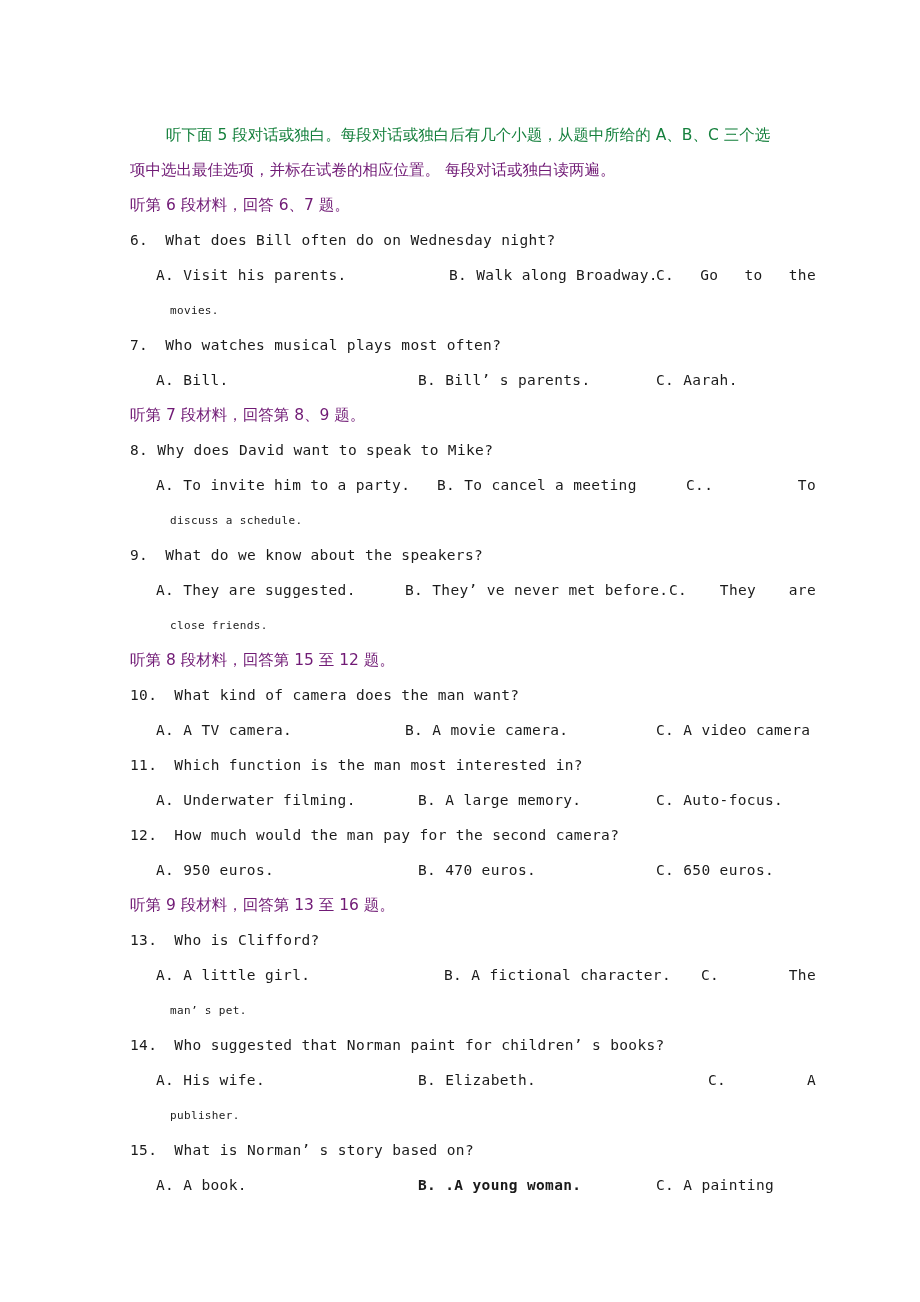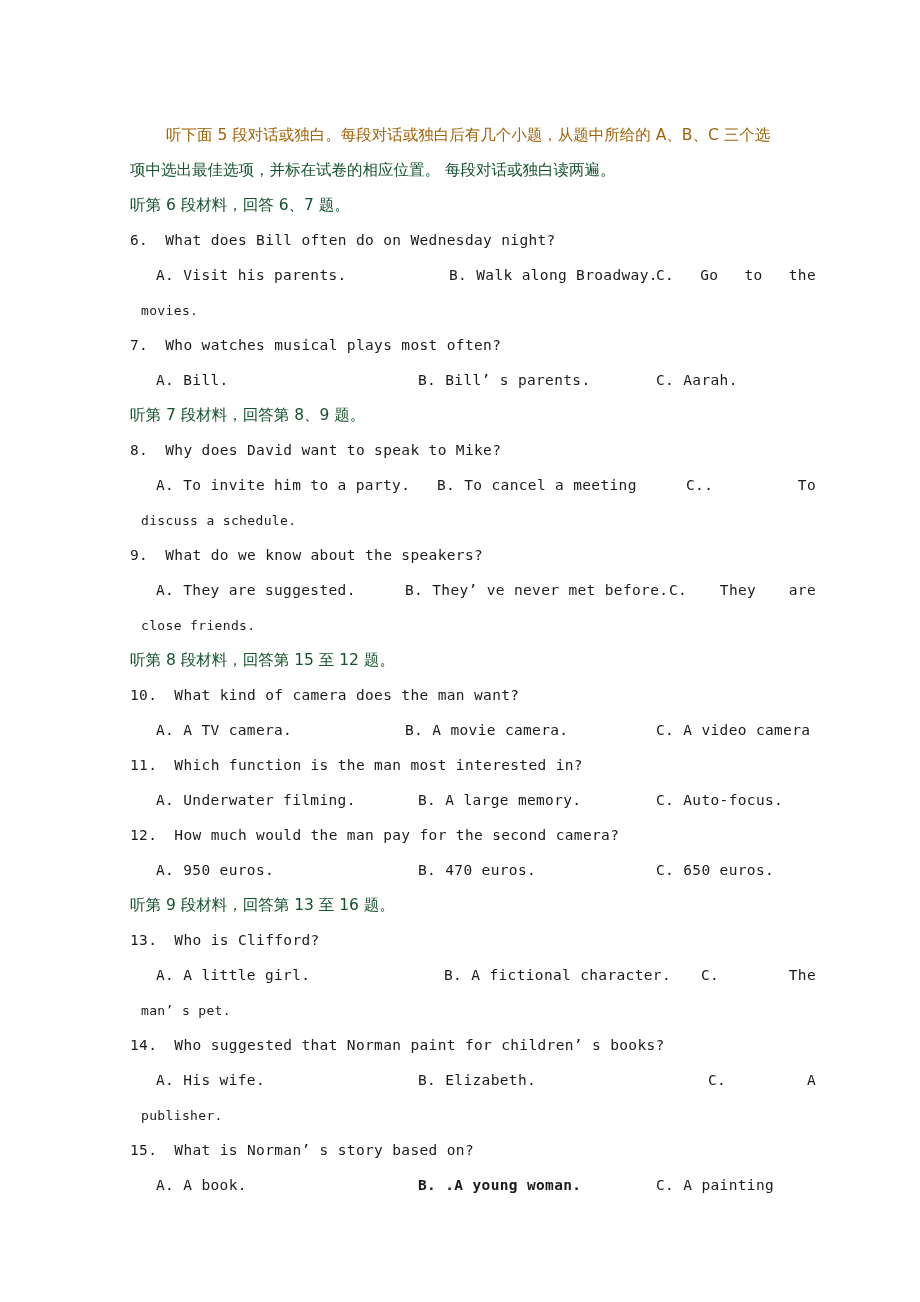--- a/index.html
+++ b/index.html
@@ -28,28 +28,28 @@
     left: 130px;
     top: 118px;
     width: 660px;
   }
 
   
   .cn-line {
     font-family: "DejaVu Sans", "Liberation Sans", sans-serif;
     font-size: 15.5px;
     line-height: 35px;
-    color: #14532d;
+    color: #701a75;
     white-space: nowrap;
   }
   .cn-para {
     font-family: "DejaVu Sans", "Liberation Sans", sans-serif;
     font-size: 15.5px;
     line-height: 35px;
-    color: #a16207;
+    color: #15803d;
     text-align: justify;
     text-align-last: left;
     text-justify: inter-character;
   }
   .cn-para .indent { display: inline-block; width: 36px; }
 
   
   .q-row {
     font-family: "DejaVu Sans Mono", "Liberation Mono", monospace;
     font-size: 14.5px;
@@ -67,24 +67,24 @@
     height: 35px;
   }
   .opt {
     position: absolute;
     top: 0;
     white-space: nowrap;
   }
   .opt.a { left: 0; }
   .cont-row {
     font-family: "DejaVu Sans Mono", "Liberation Mono", monospace;
-    font-size: 13px;
+    font-size: 11px;
     line-height: 35px;
     letter-spacing: 0.35px;
-    margin-left: 11px;
+    margin-left: 40px;
     white-space: nowrap;
   }
   
   .opt.c-just {
     display: flex;
     justify-content: space-between;
   }
 </style>
 </head>
 <body>
@@ -128,21 +128,21 @@
       <span class="opt" style="left:262px;">B.  Bill’ s parents.</span>
       <span class="opt" style="left:500px;">C. Aarah.</span>
     </div>
 
     <div class="cn-line">
       <span>听第 7 段材料，回答第 8、9 题。</span>
     </div>
 
     <div class="q-row">
       <span>8.</span>
-      <span style="margin-left:8px;">Why does David want to speak to Mike?</span>
+      <span style="margin-left:0;">Why does David want to speak to Mike?</span>
     </div>
     <div class="opt-row">
       <span class="opt" style="left:281px;">B. To cancel a meeting</span>
       <span class="opt a">A. To invite him to a party.</span>
       <span class="opt c-just" style="left:530px; width:130px;">
         <span>C..</span>
         <span>To</span>
       </span>
     </div>
     <div class="cont-row">discuss a schedule.</div>

